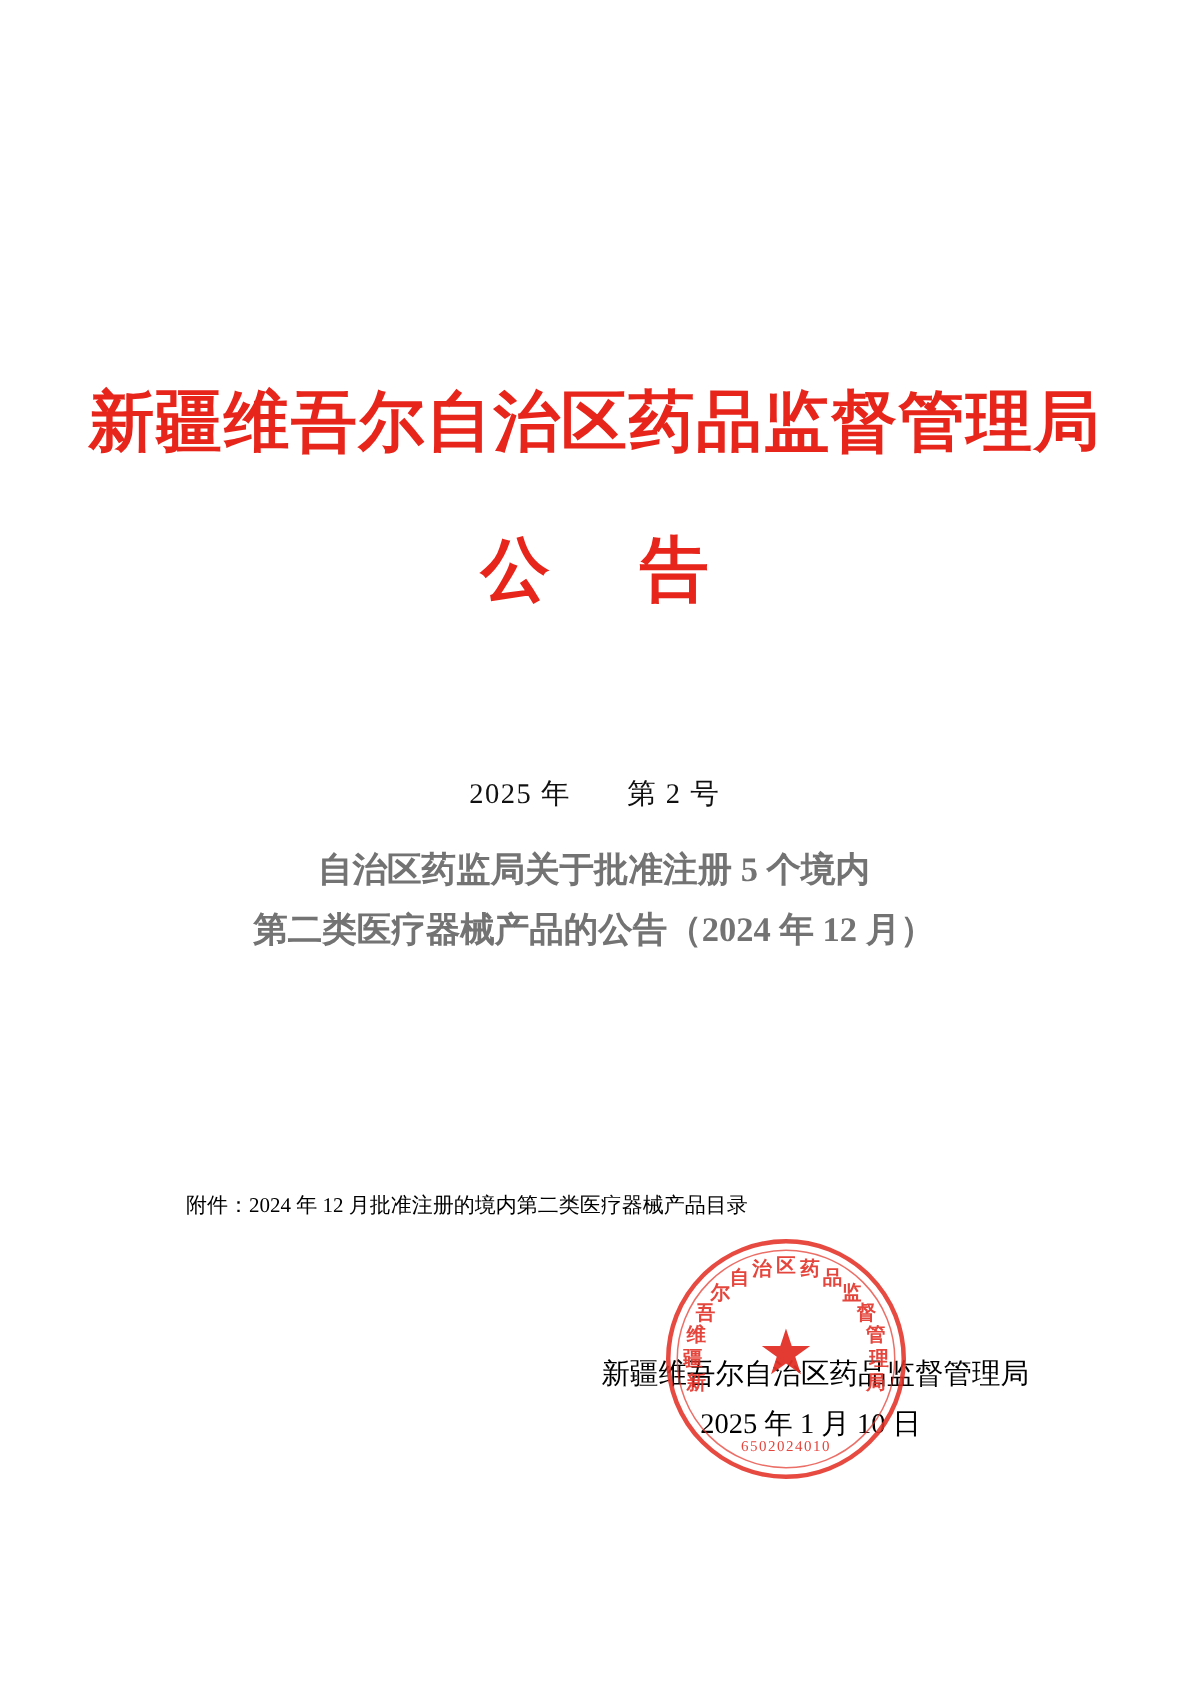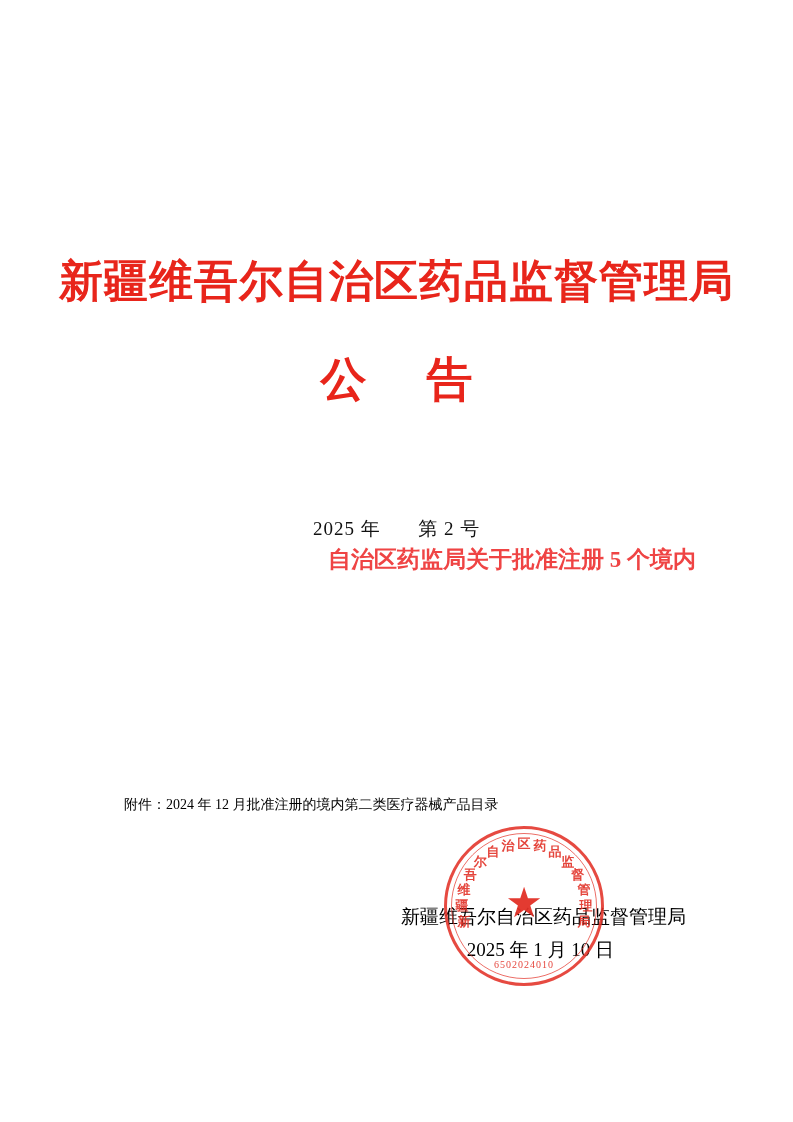--- a/index.html
+++ b/index.html
@@ -64,28 +64,28 @@
     margin-top: 24px;
   }
   .issue-line .gap {
     display: inline-block;
     width: 26px;
   }
 
   
   .doc-title {
     position: absolute;
-    top: 540px;
+    top: 560px;
     left: 96px;
     width: 600px;
-    text-align: right;
+    text-align: center;
     font-weight: bold;
     font-size: 23px;
     line-height: 1.75;
-    color: #ef4444;
+    color: #737373;
   }
   .doc-title .line2 {
     display: block;
   }
 
   
   .body-text {
     position: absolute;
     top: 668px;
     left: 96px;
@@ -219,20 +219,21 @@
   <div class="gonggao">公告</div>
 
   <div class="issue-line">
     <span>2025 年</span>
     <span class="gap"></span>
     <span>第 2 号</span>
   </div>
 
   <div class="doc-title">
     <span class="line1">自治区药监局关于批准注册 5 个境内</span>
+    <span class="line2">第二类医疗器械产品的公告（2024 年 12 月）</span>
   </div>
 
 
   <div class="attachment">附件：2024 年 12 月批准注册的境内第二类医疗器械产品目录</div>
 
   <div class="signature">
     <span class="line">新疆维吾尔自治区药品监督管理局</span>
     <span class="line date-line">2025 年 1 月 10 日</span>
   </div>
 

